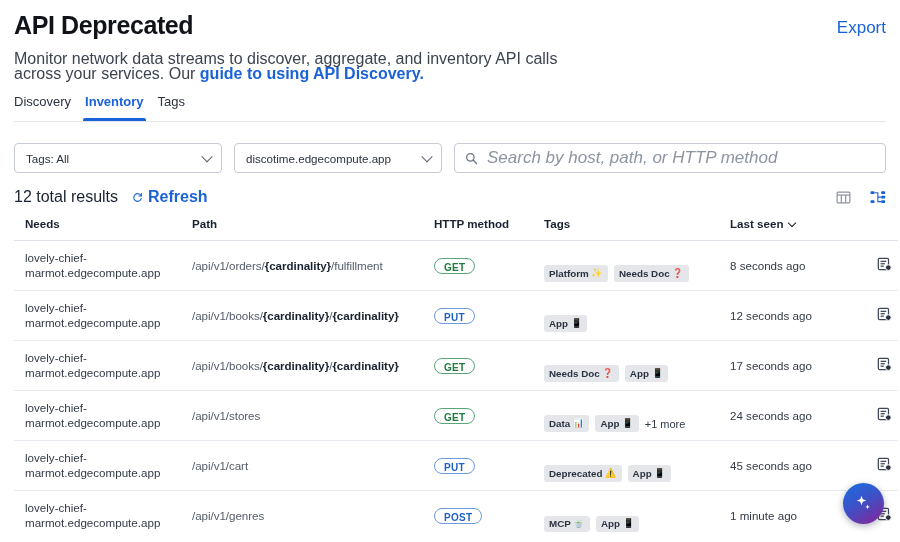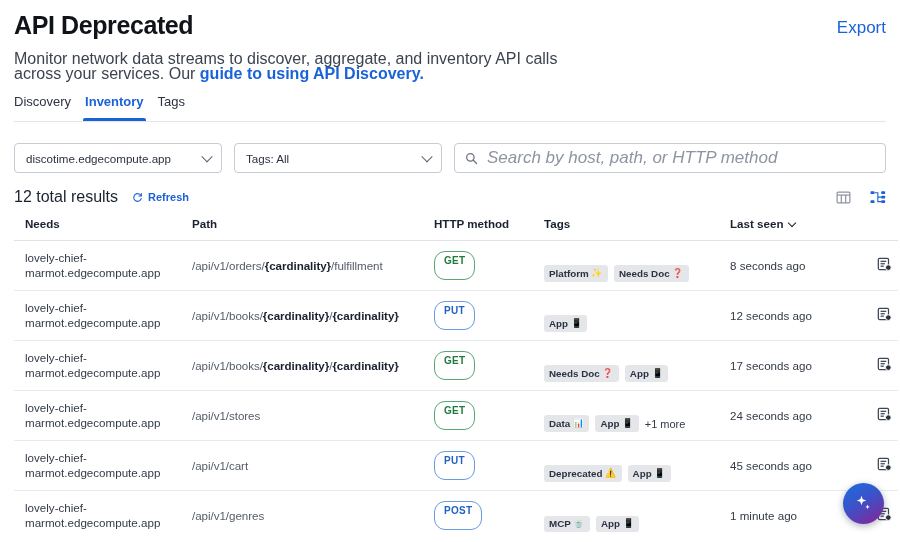--- a/index.html
+++ b/index.html
@@ -67,21 +67,21 @@
     font-size: 17px; font-style: italic; color: #8d94a1; margin-left: 9px;
   }
 
   
   .results-row {
     display: flex; align-items: center; margin-top: 15px; height: 18px;
   }
   .total { font-size: 16px; font-weight: normal; color: #1a2230; }
   .refresh {
     display: flex; align-items: center; gap: 5px; margin-left: 14px;
-    font-size: 11px; font-weight: bold; color: #1a62d8; cursor: pointer;
+    font-size: 16px; font-weight: bold; color: #1a62d8; cursor: pointer;
   }
   .spacer { flex: 1; }
   .view-icons { display: flex; gap: 19px; align-items: center; }
   .vicon { cursor: pointer; display: block; }
 
   
   table { width: 100%; border-collapse: collapse; table-layout: fixed; }
   thead th {
     text-align: left; font-size: 11.6px; font-weight: bold; color: #1a2230;
     padding: 11px 0 10px 0; border-bottom: 1px solid #dfe2e7;
@@ -101,21 +101,21 @@
     border-bottom: 1px solid #e7eaee; vertical-align: middle;
     height: 50px; font-size: 11.6px; color: #333a47;
   }
   tbody tr:last-child td { border-bottom: none; }
   .domain-cell { padding-left: 11px; line-height: 14.5px; color: #333a47; }
   .path-cell { color: #555c69; letter-spacing: -0.05px; }
   .path-cell b { color: #1a2230; font-weight: bold; }
 
   .pill {
     display: inline-block; border-radius: 11px; font-size: 10px;
-    font-weight: bold; letter-spacing: 0.3px; padding: 3px 9px 13px;
+    font-weight: bold; letter-spacing: 0.3px; padding: 3px 9px 0;
     border: 1px solid; line-height: 11px;
   }
   .pill.get  { color: #1f7a3f; border-color: #5aa677; }
   .pill.put  { color: #1f61c4; border-color: #6b9ae0; }
   .pill.post { color: #1f61c4; border-color: #6b9ae0; }
 
   .tags-wrap { display: flex; align-items: center; gap: 6px; flex-wrap: nowrap; margin-top: 16px; }
   .tagchip {
     display: inline-flex; align-items: center; gap: 3px;
     background: #e4e6ea; border-radius: 3px; padding: 2.5px 5px 3px;
@@ -150,26 +150,26 @@
   </div>
 
   <div class="tabs">
     <div class="tab">Discovery</div>
     <div class="tab active">Inventory</div>
     <div class="tab">Tags</div>
   </div>
   <div class="tabs-rule"></div>
 
   <div class="filters">
+    <div class="select tags">
+      <span>Tags: All</span>
+      <span class="chev"></span>
+    </div>
     <div class="select domain">
       <span>discotime.edgecompute.app</span>
-      <span class="chev"></span>
-    </div>
-    <div class="select tags">
-      <span>Tags: All</span>
       <span class="chev"></span>
     </div>
     <div class="searchbox">
       <svg width="13" height="13" viewBox="0 0 16 16">
         <circle cx="6.6" cy="6.6" r="4.6" fill="none" stroke="#6b7280" stroke-width="1.5"></circle>
         <line x1="10.2" y1="10.2" x2="14.2" y2="14.2" stroke="#6b7280" stroke-width="1.6" stroke-linecap="round"></line>
       </svg>
       <span class="search-ph">Search by host, path, or HTTP method</span>
     </div>
   </div>

